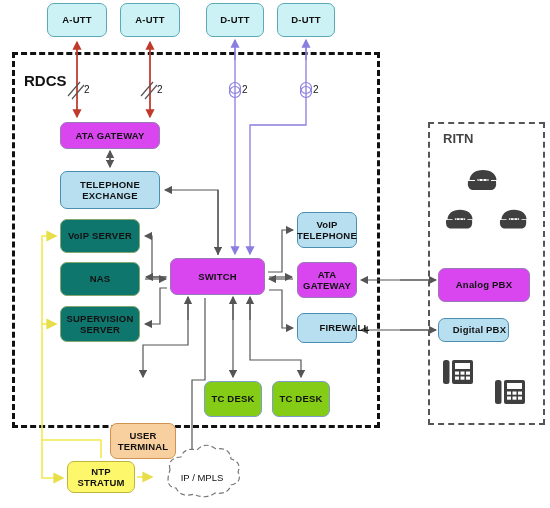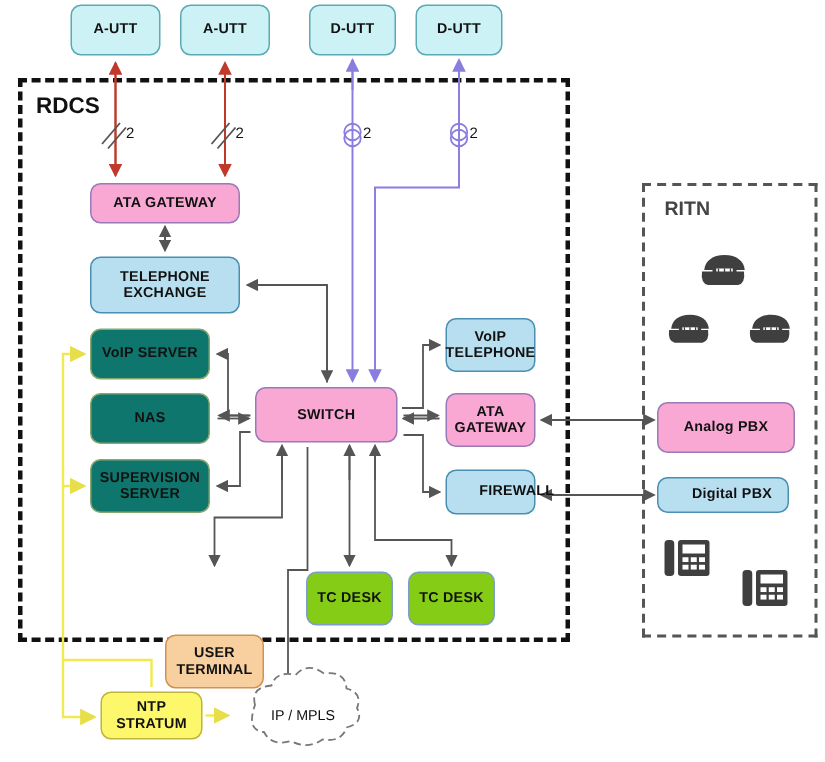--- a/index.html
+++ b/index.html
@@ -5,42 +5,42 @@
   html,body{margin:0;padding:0;background:#ffffff;}
   body{font-family:"Liberation Sans", sans-serif;}
   #stage{position:relative;width:550px;height:508px;background:#fff;overflow:hidden;}
   #svg-layer{position:absolute;left:0;top:0;width:550px;height:508px;}
   .node{position:absolute;box-sizing:border-box;display:flex;align-items:center;justify-content:center;
         text-align:center;border-radius:7px;border:1px solid #6c6c8a;font-size:9.5px;color:#111;
         line-height:11.5px;letter-spacing:.2px;font-weight:bold;}
   .n-cyan{background:#cdf2f5;border-color:#5aa9b4;}
   .n-blue{background:#b8dff0;border-color:#4a8fb0;}
   .n-lblue{background:#84cc16;border-color:#7d9ec9;}
-  .n-purple{background:#f9a8d4;border-color:#9a79b8;}
+  .n-purple{background:#d946ef;border-color:#9a79b8;}
   .n-green{background:#0f766e;border-color:#85a86f;}
   .n-orange{background:#f7ceа0;border-color:#cf9350;}
   .n-orange{background:#f8cf9f;border-color:#cf9350;margin-top:42px;}
   .n-yellow{background:#fdf86b;border-color:#bdb53c;}
   .zone{position:absolute;box-sizing:border-box;background:transparent;}
   .zone-rdcs{border:3px dashed #111;}
   .zone-ritn{border:2px dashed #555;}
   .zone-label{position:absolute;font-weight:bold;color:#111;}
   .lbl-rdcs{font-size:15px;}
   .lbl-ritn{font-size:13px;color:#444;font-weight:bold;}
   .mark{position:absolute;font-size:10px;color:#111;}
   .icon{position:absolute;color:#3f3f3f;}
   .cloud-text{position:absolute;font-size:9.5px;color:#111;}
 </style>
 </head>
 <body>
 
 <div id="stage">
 
   <div class="zone zone-rdcs" style="left:12px;top:52px;width:368px;height:376px;"></div>
-  <div class="zone-label lbl-rdcs" style="left:24px;top:62px;">RDCS</div>
+  <div class="zone-label lbl-rdcs" style="left:24px;top:72px;">RDCS</div>
 
   <div class="zone zone-ritn" style="left:428px;top:122px;width:117px;height:303px;"></div>
   <div class="zone-label lbl-ritn" style="left:443px;top:131px;">RITN</div>
 
   <svg id="svg-layer">
     <defs>
       <marker id="ar-red" markerWidth="7" markerHeight="7" refX="6" refY="3.5" orient="auto">
         <path d="M0,0 L7,3.5 L0,7 z" fill="#c0392b"></path>
       </marker>
       <marker id="ar-pur" markerWidth="7" markerHeight="7" refX="6" refY="3.5" orient="auto">
@@ -146,21 +146,21 @@
 
   <div class="node n-orange" style="left:110px;top:381px;width:66px;height:36px;">USER TERMINAL</div>
   <div class="node n-lblue" style="left:204px;top:381px;width:58px;height:36px;">TC DESK</div>
   <div class="node n-lblue" style="left:272px;top:381px;width:58px;height:36px;">TC DESK</div>
 
   <div class="node n-blue" style="left:297px;top:212px;width:60px;height:36px;">VoIP TELEPHONE</div>
   <div class="node n-purple" style="left:297px;top:262px;width:60px;height:36px;">ATA GATEWAY</div>
   <div class="node n-blue" style="left:297px;top:313px;width:60px;height:30px;padding-left:35px;">FIREWALL</div>
 
   <div class="node n-purple" style="left:438px;top:268px;width:92px;height:34px;">Analog PBX</div>
-  <div class="node n-blue" style="left:438px;top:318px;width:88px;height:24px;padding-left:12px;">Digital PBX</div>
+  <div class="node n-blue" style="left:438px;top:318px;width:71px;height:24px;padding-left:12px;">Digital PBX</div>
 
   <div class="node n-yellow" style="left:67px;top:461px;width:68px;height:32px;">NTP STRATUM</div>
 
   <div class="cloud-text" style="left:172px;top:472px;width:60px;text-align:center;">IP / MPLS</div>
 
   <div class="mark" style="left:84px;top:84px;">2</div>
   <div class="mark" style="left:157px;top:84px;">2</div>
   <div class="mark" style="left:242px;top:84px;">2</div>
   <div class="mark" style="left:313px;top:84px;">2</div>
 

